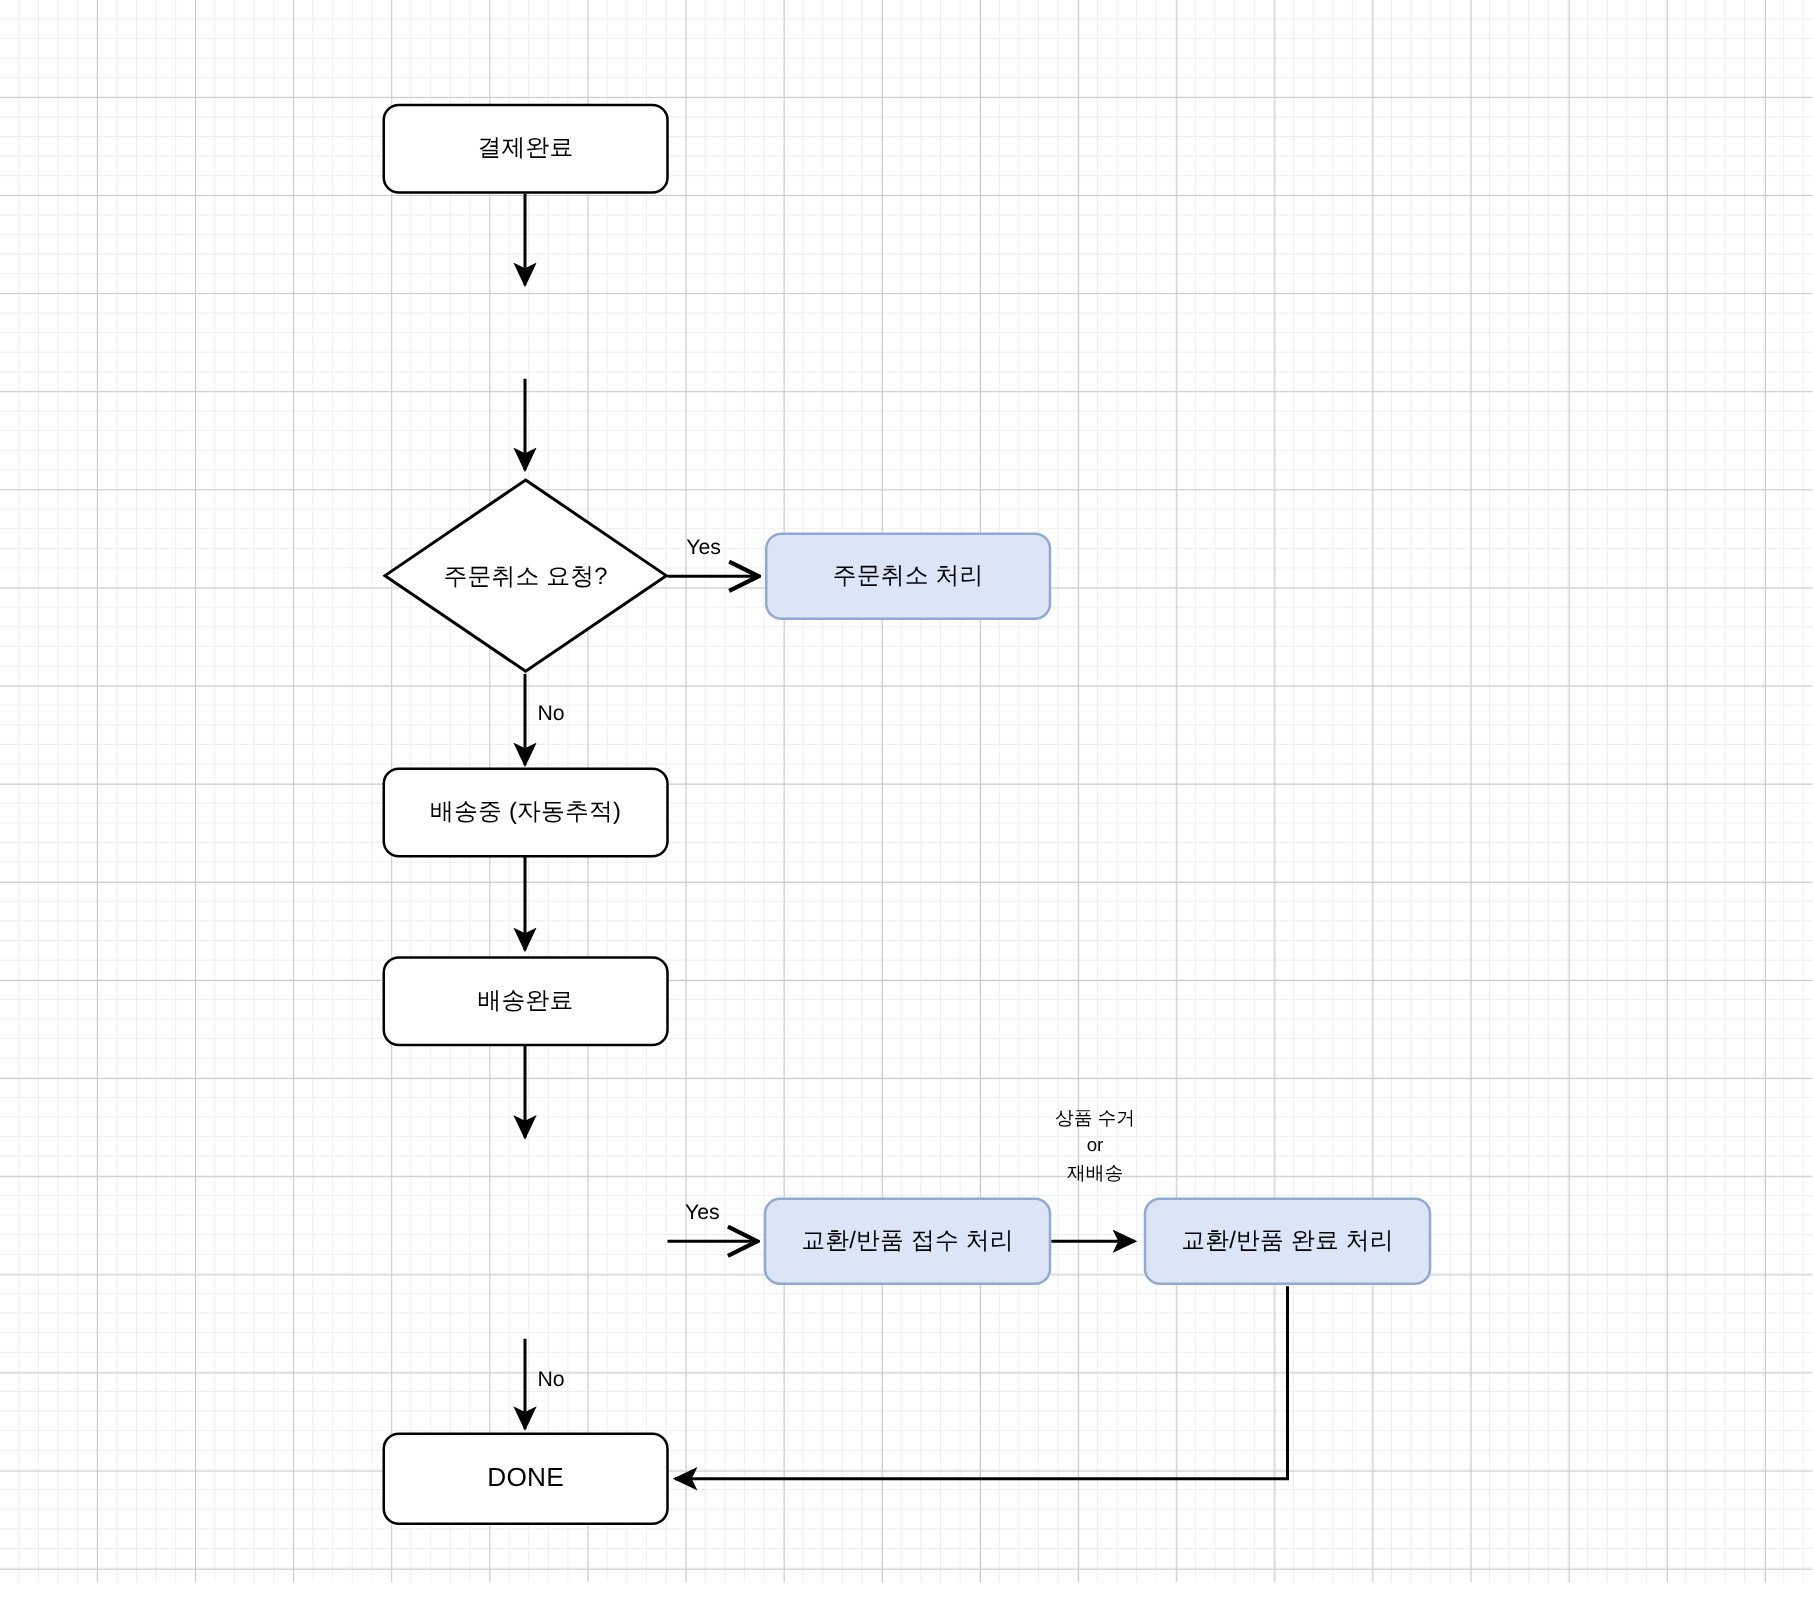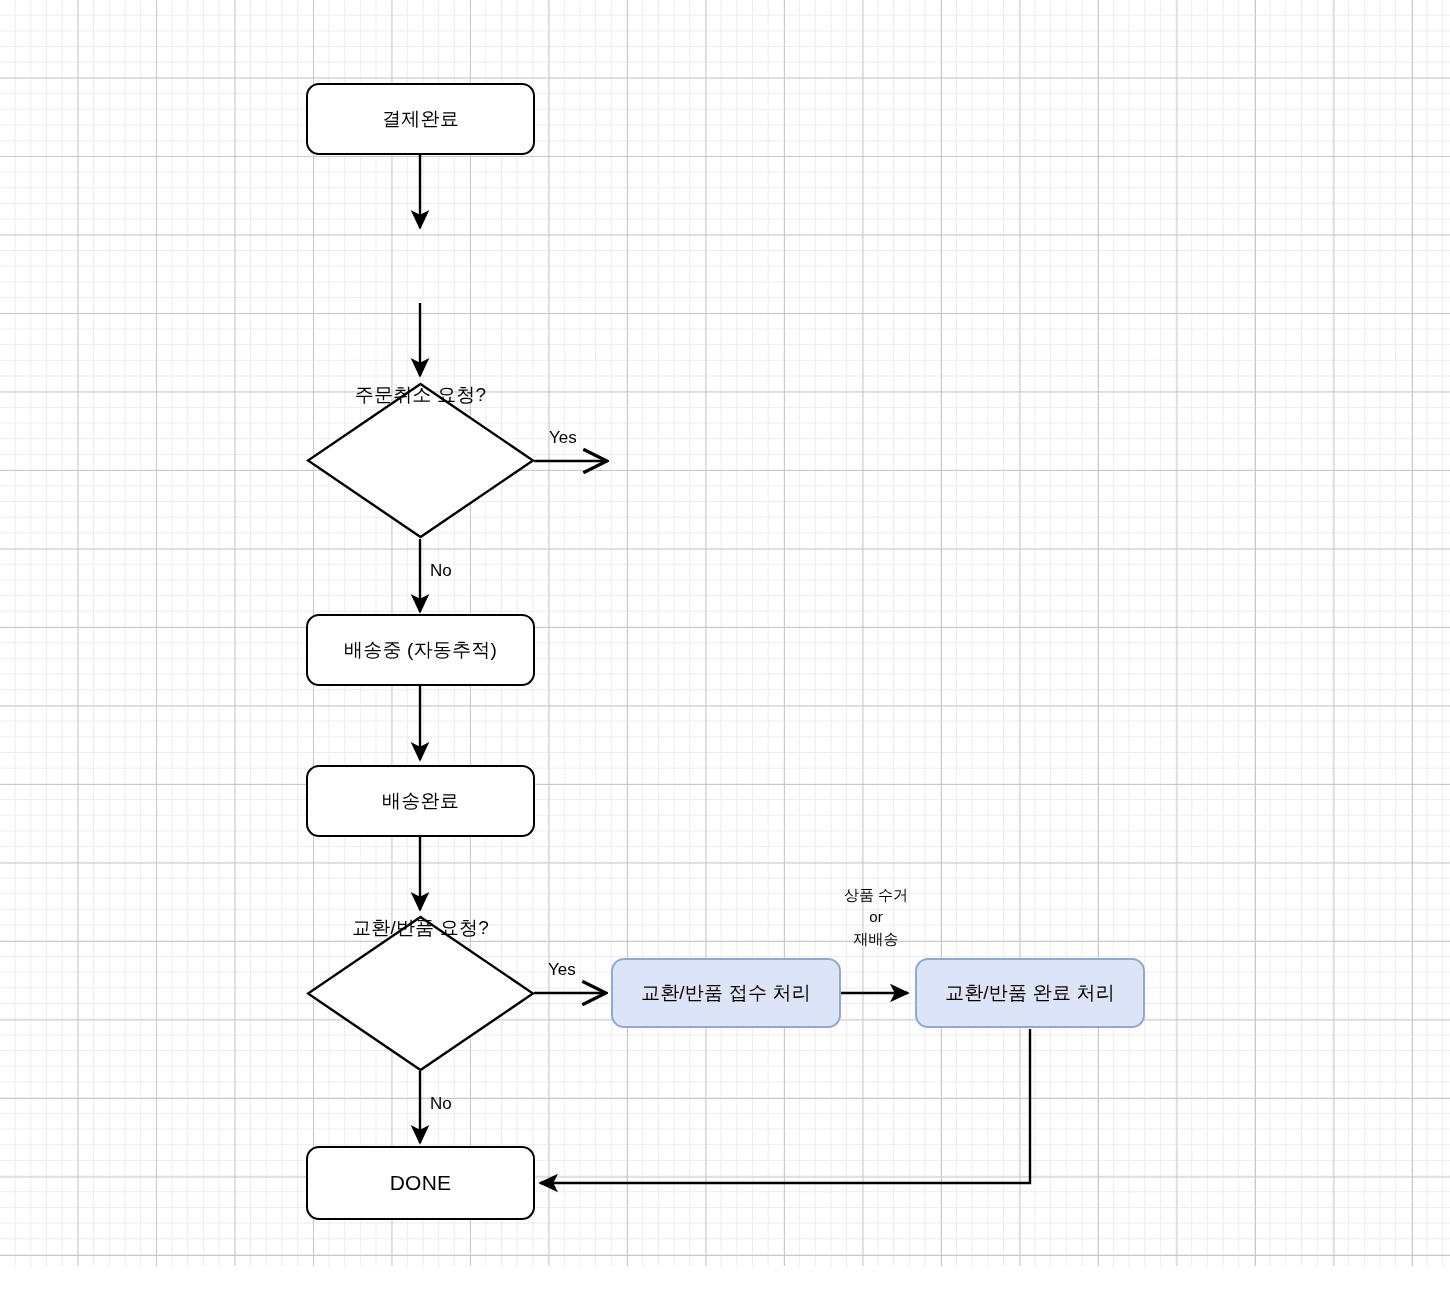--- a/index.html
+++ b/index.html
@@ -64,21 +64,21 @@
     left: 0;
     top: 0;
   }
   .diamond-label {
     position: absolute;
     left: 0;
     top: 0;
     width: 100%;
     height: 100%;
     display: flex;
-    align-items: flex-start;
+    align-items: center;
     justify-content: center;
     font-size: 19px;
     color: #000000;
     letter-spacing: 0.2px;
   }
   .edge-label {
     position: absolute;
     font-size: 17px;
     color: #000000;
     white-space: nowrap;
@@ -141,41 +141,36 @@
     </svg>
     <div class="diamond-label">
       <span>주문취소 요청?</span>
     </div>
   </div>
 
   <div class="edge-label" style="left:549px; top:428px;">
     <span>Yes</span>
   </div>
 
+  <div class="node proc-blue" style="left:612px; top:426px; width:229px; height:70px;">
+    <span>주문취소 처리</span>
+  </div>
 
   <div class="edge-label" style="left:430px; top:561px;">
     <span>No</span>
   </div>
 
   <div class="node proc" style="left:306px; top:765px; width:229px; height:72px;">
     <span>배송완료</span>
   </div>
 
   <div class="node proc" style="left:306px; top:614px; width:229px; height:72px;">
     <span>배송중 (자동추적)</span>
   </div>
 
-  <div class="diamond-wrap" style="left:306px; top:915px; width:229px; height:157px;">
-    <svg width="229" height="157" viewBox="0 0 229 157">
-      <polygon points="114.5,2 227,78.5 114.5,155 2,78.5" fill="#ffffff" stroke="#000000" stroke-width="2.4" stroke-linejoin="miter"></polygon>
-    </svg>
-    <div class="diamond-label">
-      <span>교환/반품 요청?</span>
-    </div>
-  </div>
 
   <div class="edge-label" style="left:548px; top:960px;">
     <span>Yes</span>
   </div>
 
   <div class="node proc-blue" style="left:611px; top:958px; width:230px; height:70px;">
     <span>교환/반품 접수 처리</span>
   </div>
 
   <div class="edge-note" style="left:812px; top:884px; width:128px;">

